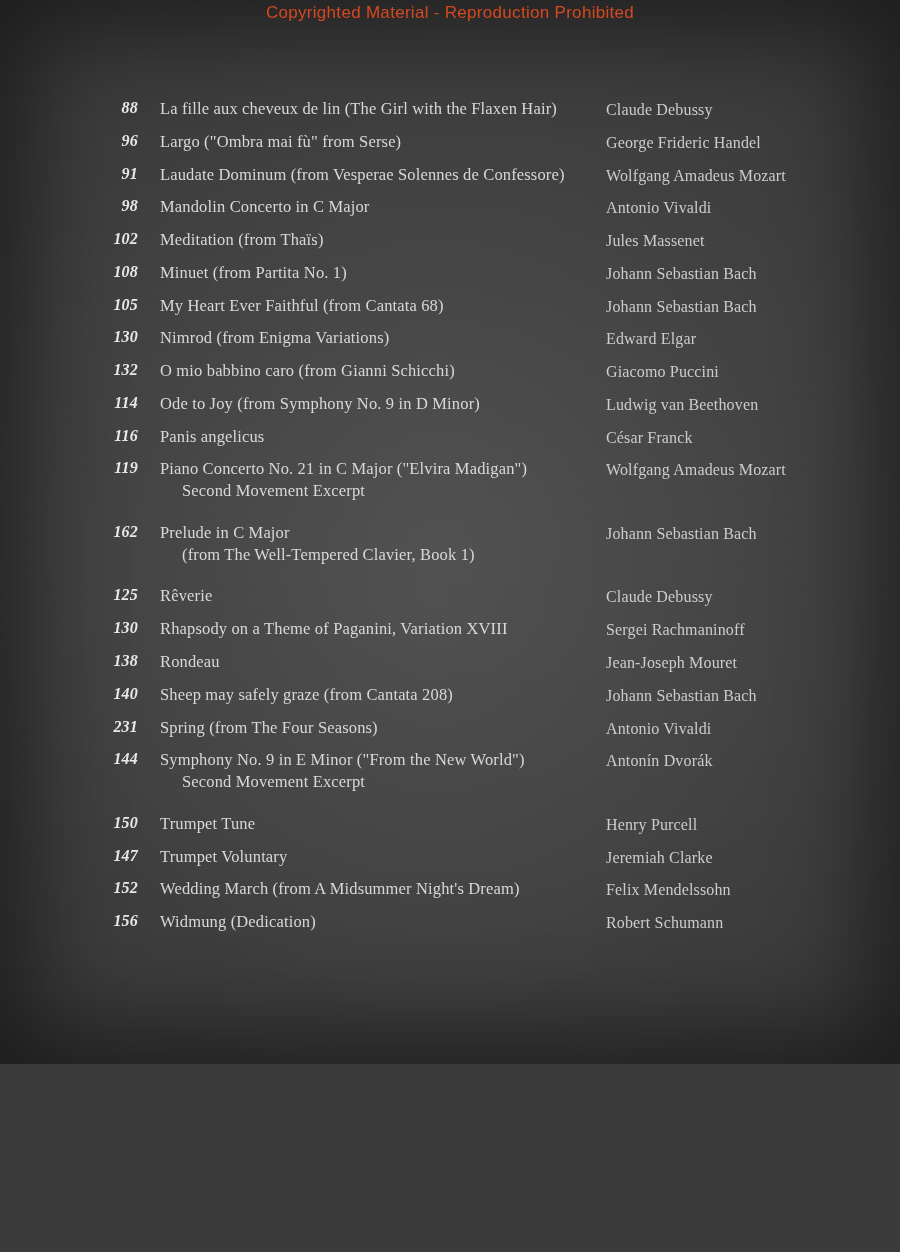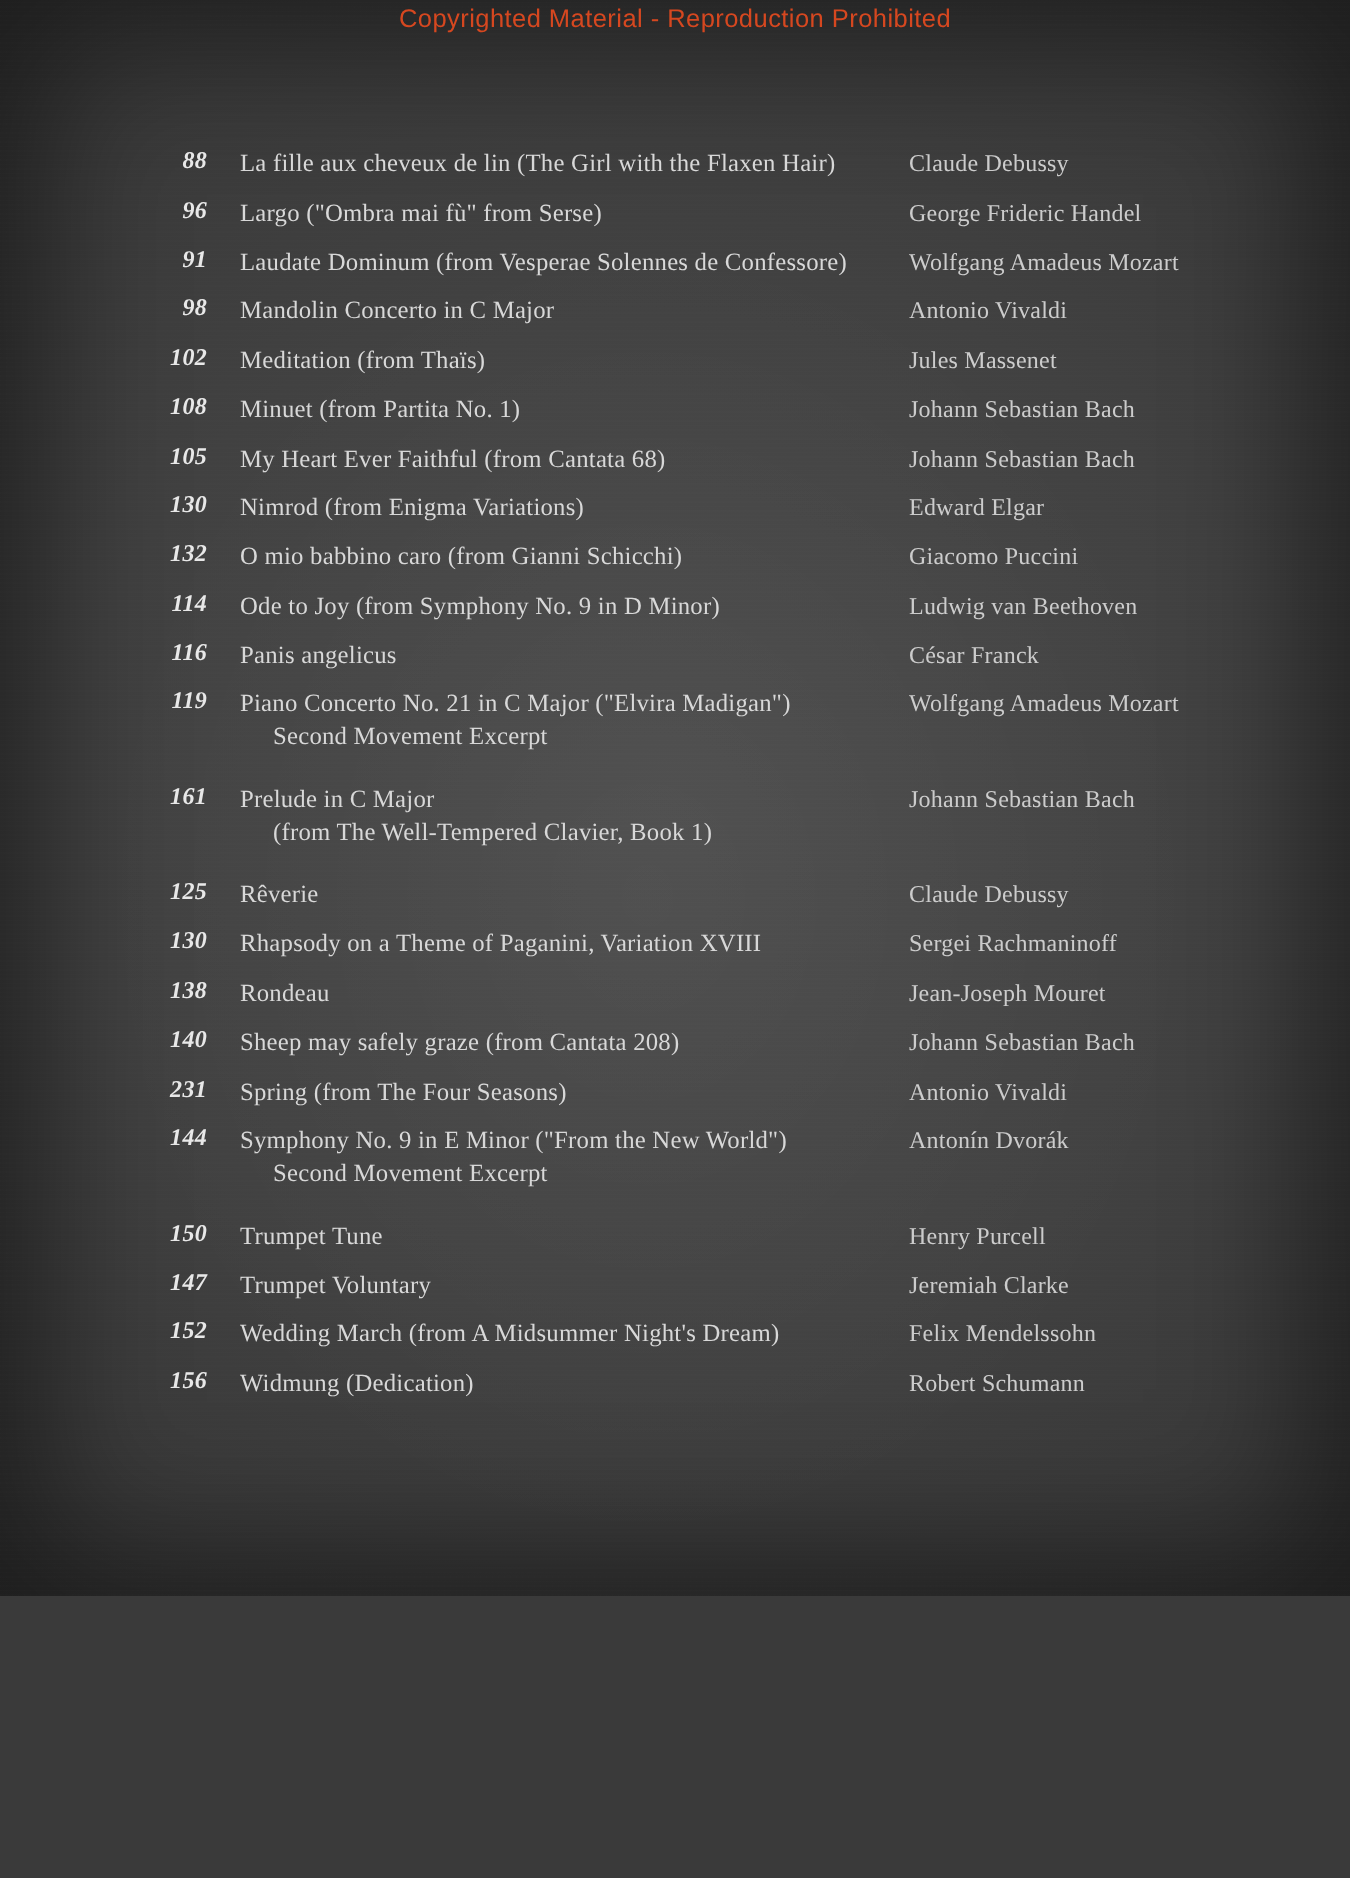--- a/index.html
+++ b/index.html
@@ -155,21 +155,21 @@
         <div class="page-num">116</div>
         <div class="title">Panis angelicus</div>
         <div class="composer">César Franck</div>
       </div>
       <div class="entry gap">
         <div class="page-num">119</div>
         <div class="title">Piano Concerto No. 21 in C Major ("Elvira Madigan")<span class="indent">Second Movement Excerpt</span></div>
         <div class="composer">Wolfgang Amadeus Mozart</div>
       </div>
       <div class="entry gap">
-        <div class="page-num">161</div>
+        <div class="page-num">162</div>
         <div class="title">Prelude in C Major<span class="indent">(from The Well-Tempered Clavier, Book 1)</span></div>
         <div class="composer">Johann Sebastian Bach</div>
       </div>
       <div class="entry">
         <div class="page-num">125</div>
         <div class="title">Rêverie</div>
         <div class="composer">Claude Debussy</div>
       </div>
       <div class="entry">
         <div class="page-num">130</div>

